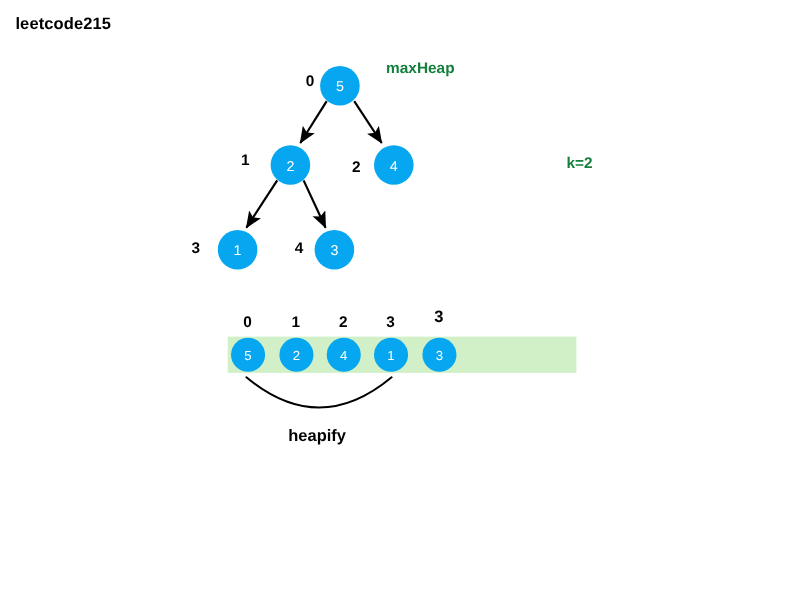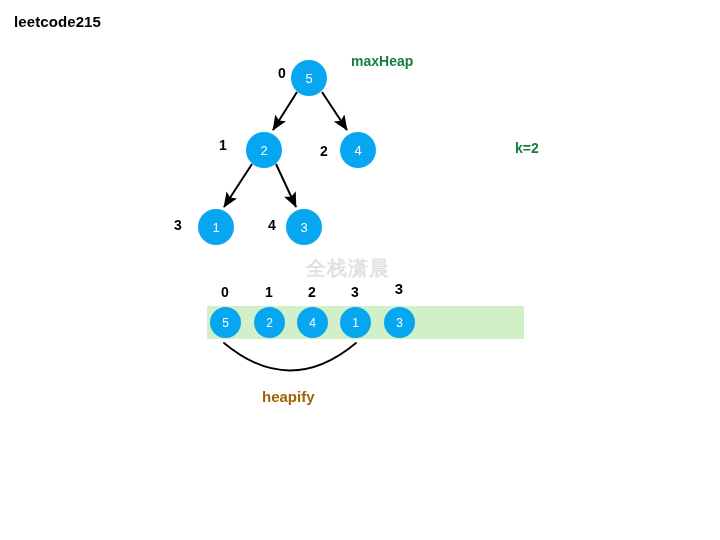--- a/index.html
+++ b/index.html
@@ -96,21 +96,21 @@
     white-space: nowrap;
     font-family: "DejaVu Sans", sans-serif;
     user-select: none;
   }
   .heapify-label {
     position: absolute;
     left: 262px;
     top: 388px;
     font-size: 15px;
     font-weight: bold;
-    color: #a16207;
+    color: #000000;
   }
 </style>
 </head>
 <body>
 
 <div id="canvas">
 
   <div class="page-title">leetcode215</div>
 
   <svg id="svg-layer" viewBox="0 0 720 540">
@@ -138,21 +138,20 @@
   <div class="idx-label" style="left:320px; top:143px;">2</div>
   <div class="idx-label" style="left:174px; top:217px;">3</div>
   <div class="idx-label" style="left:268px; top:217px;">4</div>
 
   <div class="node tree-node" style="left:291px; top:60px;">5</div>
   <div class="node tree-node" style="left:246px; top:132px;">2</div>
   <div class="node tree-node" style="left:340px; top:132px;">4</div>
   <div class="node tree-node" style="left:198px; top:209px;">1</div>
   <div class="node tree-node" style="left:286px; top:209px;">3</div>
 
-  <div class="watermark">全栈潇晨</div>
 
   <div class="arr-idx" style="left:215px; top:284px;">0</div>
   <div class="arr-idx" style="left:259px; top:284px;">1</div>
   <div class="arr-idx" style="left:302px; top:284px;">2</div>
   <div class="arr-idx" style="left:345px; top:284px;">3</div>
   <div class="arr-idx" style="left:389px; top:280px; font-size:15px;">3</div>
 
   <div class="array-bar"></div>
 
   <div class="node cell-node" style="left:210px; top:307px;">5</div>

